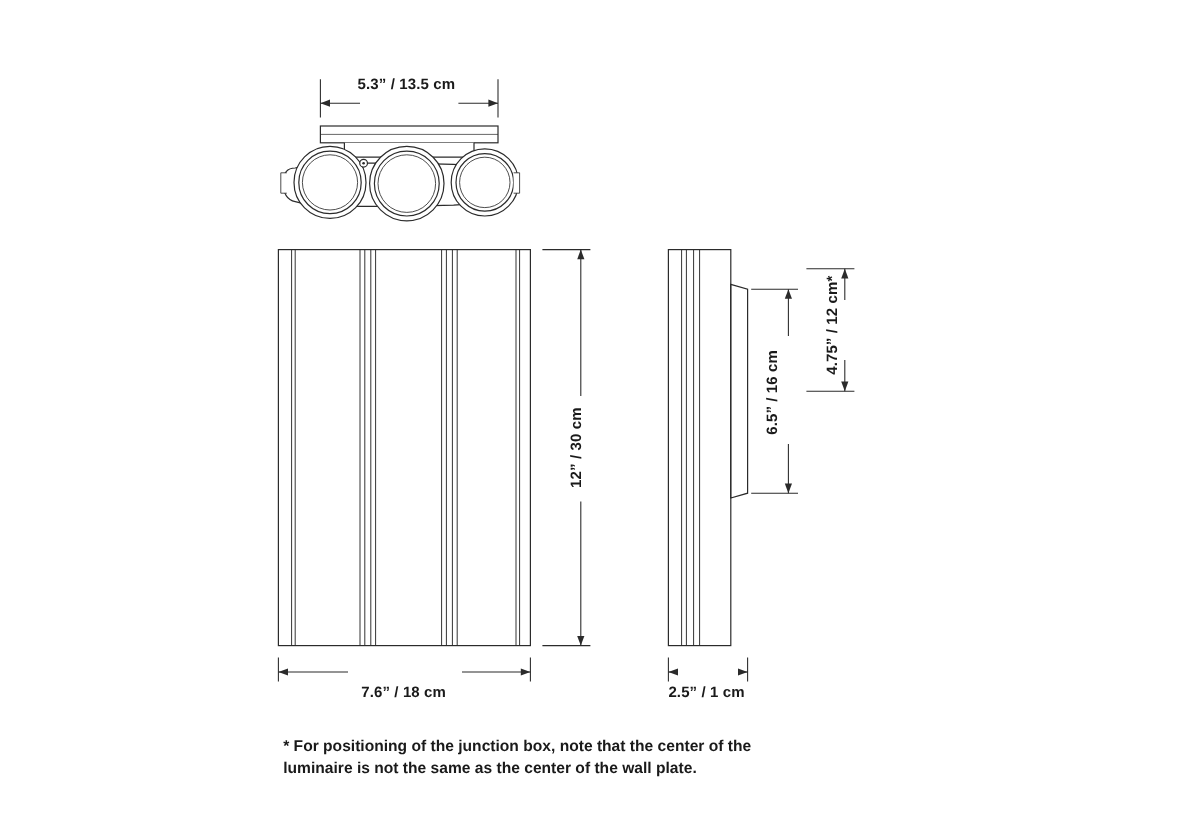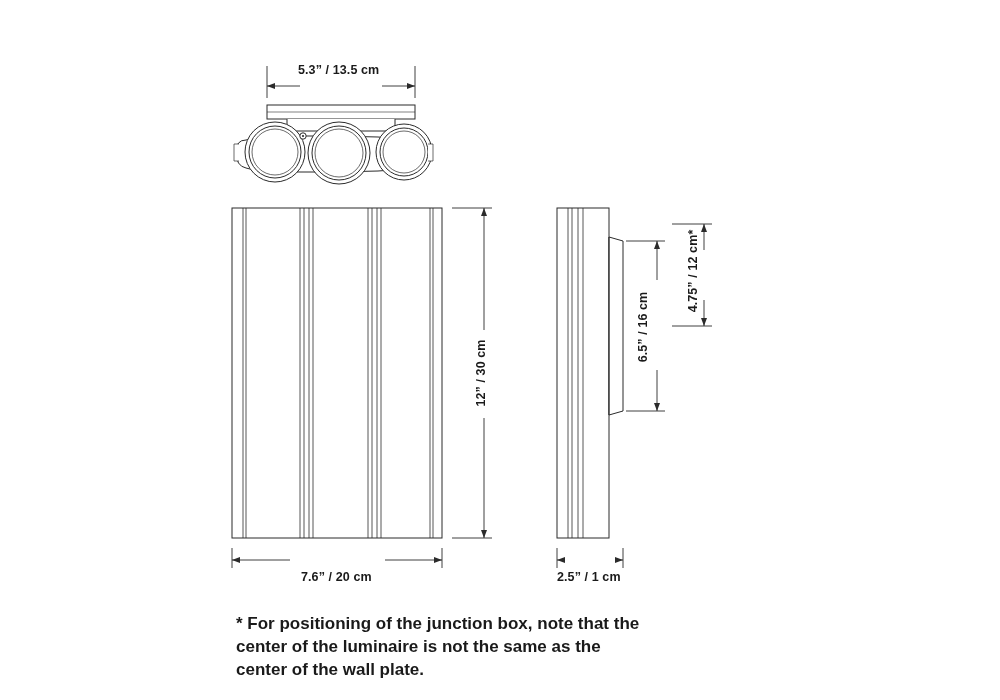--- a/index.html
+++ b/index.html
@@ -33,21 +33,21 @@
     font-weight: bold;
     letter-spacing: 0.1px;
     color: #1a1a1a;
     white-space: nowrap;
   }
   .rot-label {
     transform-origin: 50% 50%;
   }
   .footnote {
     position: absolute;
-    font-size: 17px;
+    font-size: 13px;
     font-weight: bold;
     line-height: 1.35;
     color: #1a1a1a;
     width: 420px;
   }
 </style>
 </head>
 <body>
 
 <div class="stage">
@@ -171,21 +171,21 @@
         <path d="M623 560 l-8 -3 l0 6 z" fill="#2b2b2b" stroke="none"></path>
       </g>
 
     </g>
   </svg>
 
   <div class="dim-label" style="left:298px; top:63px;">5.3” / 13.5 cm</div>
 
   <div class="dim-label rot-label" style="left:447px; top:366px; transform: rotate(-90deg);">12” / 30 cm</div>
 
-  <div class="dim-label" style="left:301px; top:570px;">7.6” / 20 cm</div>
+  <div class="dim-label" style="left:301px; top:570px;">7.6” / 18 cm</div>
 
   <div class="dim-label" style="left:557px; top:570px;">2.5” / 1 cm</div>
 
   <div class="dim-label rot-label" style="left:608px; top:320px; transform: rotate(-90deg);">6.5” / 16 cm</div>
 
   <div class="dim-label rot-label" style="left:652px; top:264px; transform: rotate(-90deg);">4.75” / 12 cm*</div>
 
   <div class="footnote" style="left:236px; top:613px;">* For positioning of the junction box, note that the center of the luminaire is not the same as the center of the wall plate.</div>
 
 </div>

